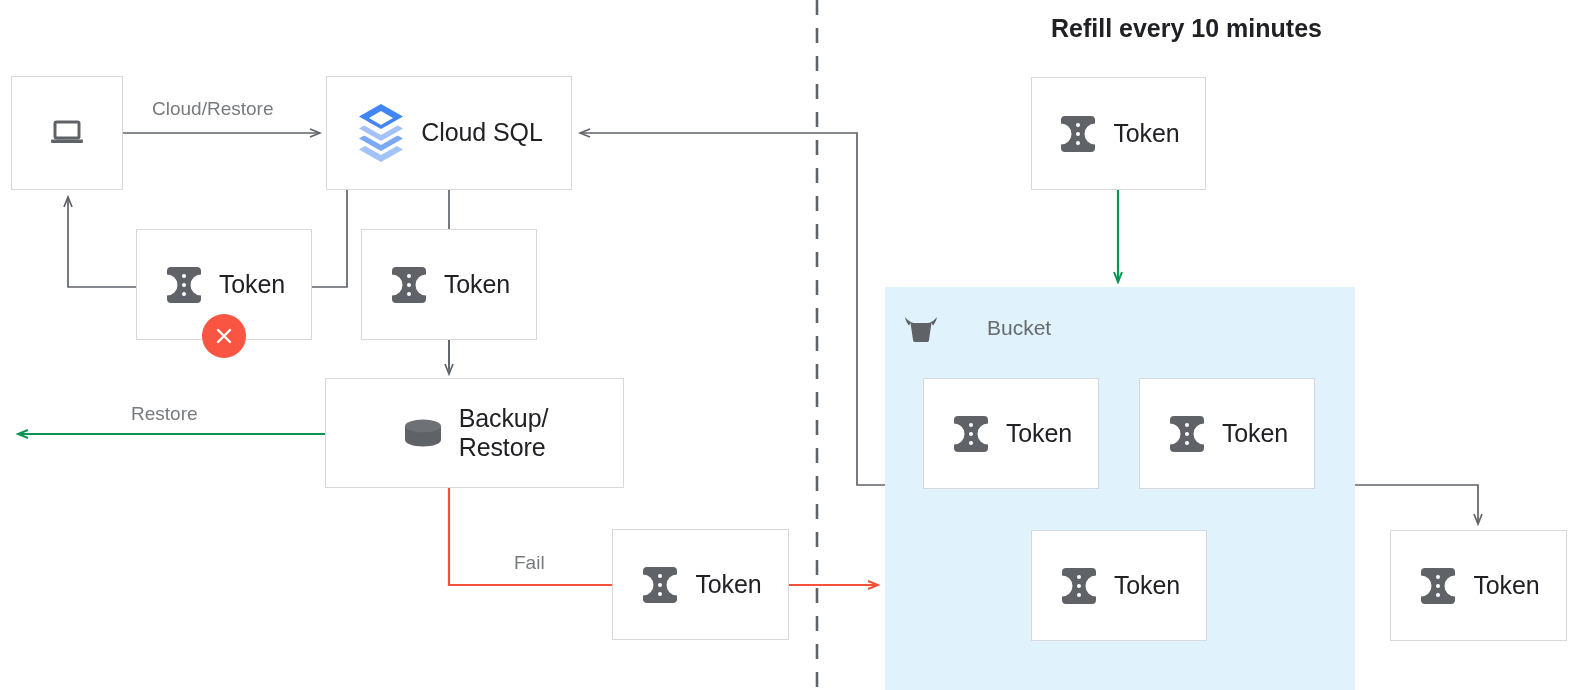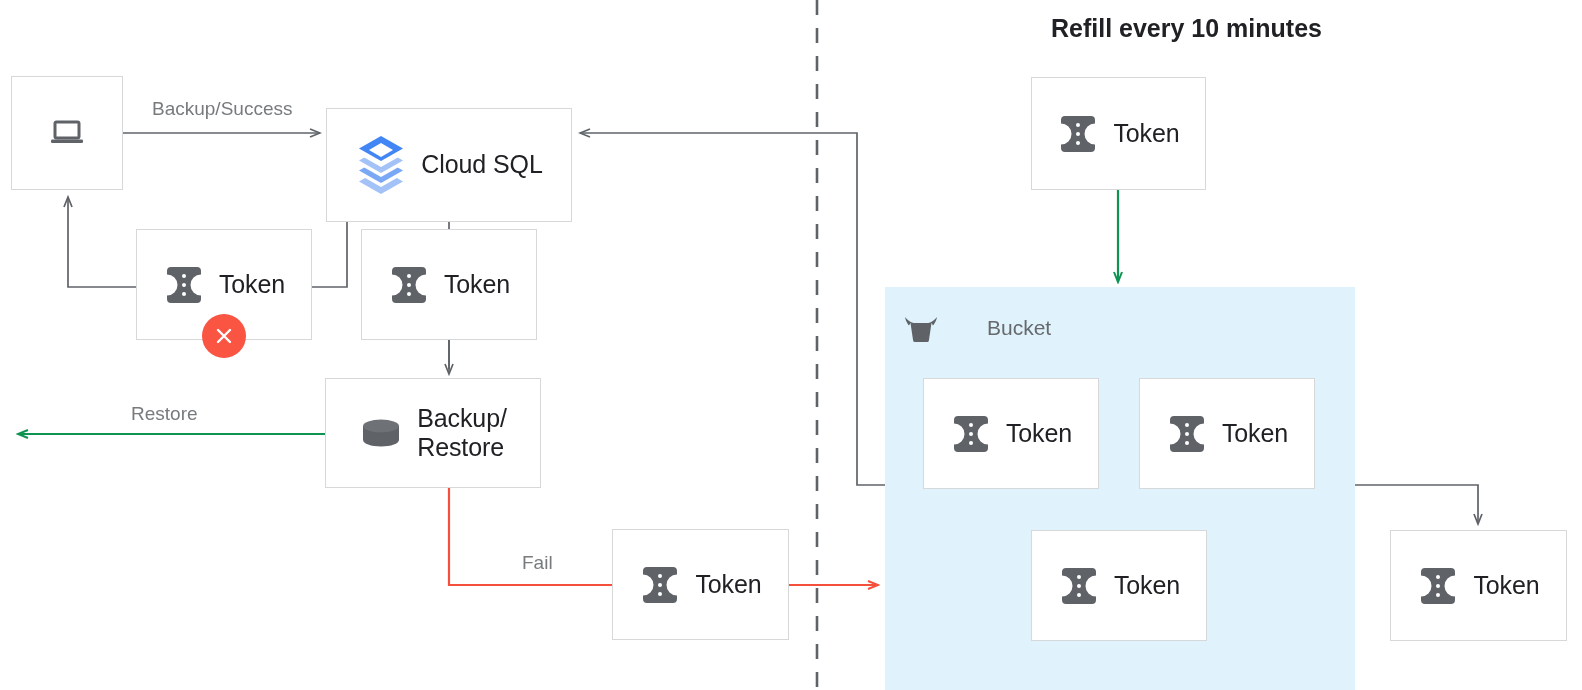--- a/index.html
+++ b/index.html
@@ -136,21 +136,21 @@
 
   <div class="node-box" style="left:11px; top:76px; width:112px; height:114px;">
     <span>
       <svg class="icon-svg" width="40" height="30" viewBox="0 0 40 30" aria-hidden="true">
         <rect x="8" y="4" width="24" height="16" rx="1.5" fill="none" stroke="#5f6368" stroke-width="3"></rect>
         <rect x="4" y="21.5" width="32" height="3.4" rx="1.2" fill="#5f6368"></rect>
       </svg>
     </span>
   </div>
 
-  <div class="node-box" style="left:326px; top:76px; width:246px; height:114px;margin-top:32px;">
+  <div class="node-box" style="left:326px; top:76px; width:246px; height:114px;">
     <div class="node-inner">
       <span>
         <svg class="icon-svg" width="52" height="62" viewBox="0 0 52 62" aria-hidden="true">
           <polygon points="26,35 48,47.5 26,60 4,47.5" fill="#a3c2f7"></polygon>
           <polygon points="26,28 48,40.5 26,53 4,40.5" fill="#ffffff"></polygon>
           <polygon points="26,24 48,36.5 26,49 4,36.5" fill="#7aa8f5"></polygon>
           <polygon points="26,18 48,30.5 26,43 4,30.5" fill="#ffffff"></polygon>
           <polygon points="26,14 48,26.5 26,39 4,26.5" fill="#a3c2f7"></polygon>
           <polygon points="26,8 48,20.5 26,33 4,20.5" fill="#ffffff"></polygon>
           <polygon points="26,2 48,14.5 26,27 4,14.5" fill="#4285f4"></polygon>
@@ -190,21 +190,21 @@
           <path d="M4,6 a4,4 0 0 1 4,-4 h26 a4,4 0 0 1 4,4 v3.5 a4.6,4.6 0 0 0 0,21 v3.5 a4,4 0 0 1 -4,4 h-26 a4,4 0 0 1 -4,-4 v-3.5 a4.6,4.6 0 0 0 0,-21 z" fill="#5f6368"></path>
           <circle cx="21" cy="11" r="2" fill="#ffffff"></circle>
           <circle cx="21" cy="20" r="2" fill="#ffffff"></circle>
           <circle cx="21" cy="29" r="2" fill="#ffffff"></circle>
         </svg>
       </span>
       <span class="node-label">Token</span>
     </div>
   </div>
 
-  <div class="node-box" style="left:325px; top:378px; width:216px; height:110px;">
+  <div class="node-box" style="left:325px; top:378px; width:299px; height:110px;">
     <div class="node-inner">
       <span>
         <svg class="icon-svg" width="44" height="36" viewBox="0 0 44 36" aria-hidden="true">
           <path d="M4,11 v14 c0,3.6 8,6.5 18,6.5 s18,-2.9 18,-6.5 v-14 z" fill="#5f6368"></path>
           <ellipse cx="22" cy="11" rx="18" ry="6.5" fill="#6e7276"></ellipse>
         </svg>
       </span>
       <span class="node-label">Backup/
 Restore</span>
     </div>
@@ -297,20 +297,20 @@
           <path d="M4,6 a4,4 0 0 1 4,-4 h26 a4,4 0 0 1 4,4 v3.5 a4.6,4.6 0 0 0 0,21 v3.5 a4,4 0 0 1 -4,4 h-26 a4,4 0 0 1 -4,-4 v-3.5 a4.6,4.6 0 0 0 0,-21 z" fill="#5f6368"></path>
           <circle cx="21" cy="11" r="2" fill="#ffffff"></circle>
           <circle cx="21" cy="20" r="2" fill="#ffffff"></circle>
           <circle cx="21" cy="29" r="2" fill="#ffffff"></circle>
         </svg>
       </span>
       <span class="node-label">Token</span>
     </div>
   </div>
 
-  <div class="edge-label" style="left:152px; top:97px;">Backup/Success</div>
+  <div class="edge-label" style="left:152px; top:97px;">Cloud/Restore</div>
 
   <div class="edge-label" style="left:131px; top:402px;">Restore</div>
 
-  <div class="edge-label" style="left:514px; top:551px;margin-left:8px;">Fail</div>
+  <div class="edge-label" style="left:514px; top:551px;">Fail</div>
 
 
 </div>
 
 </body></html>

